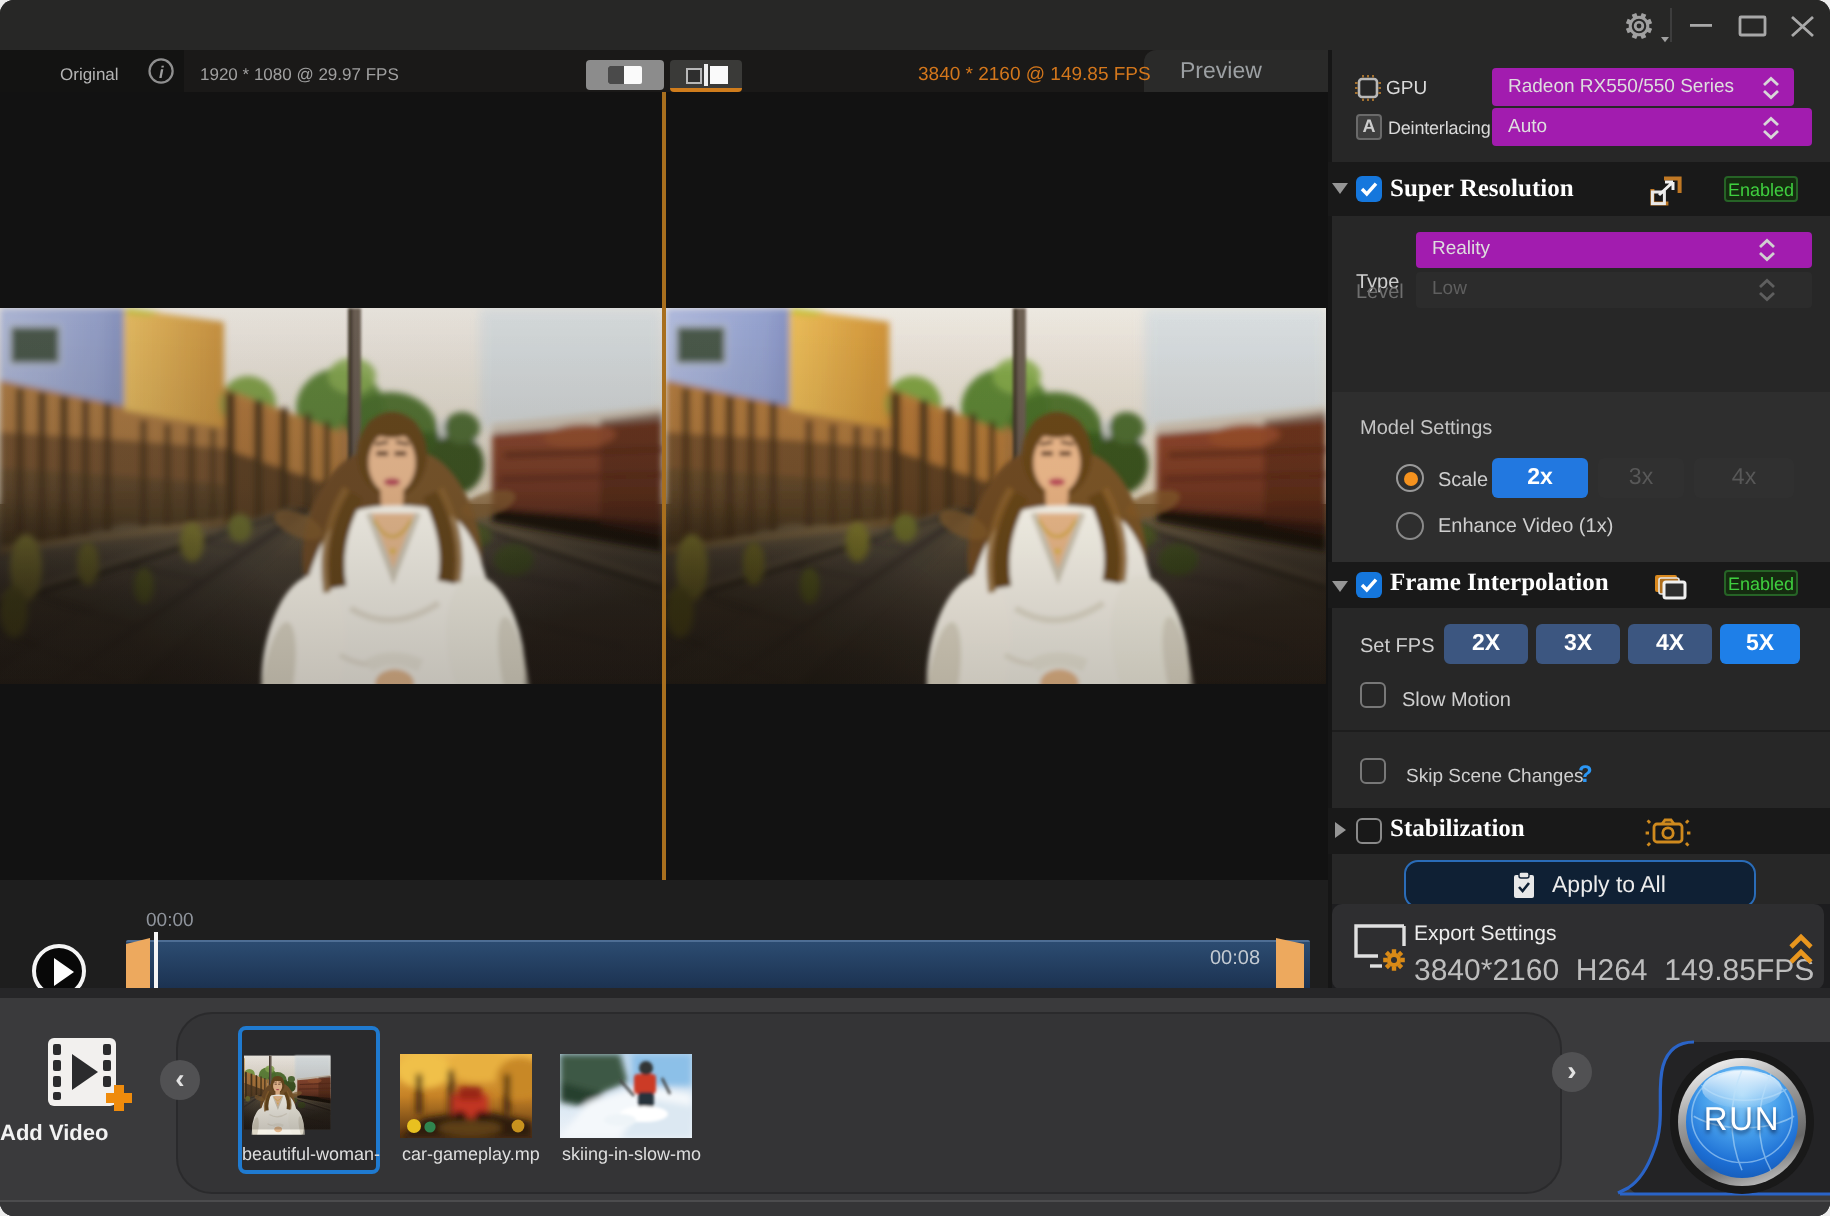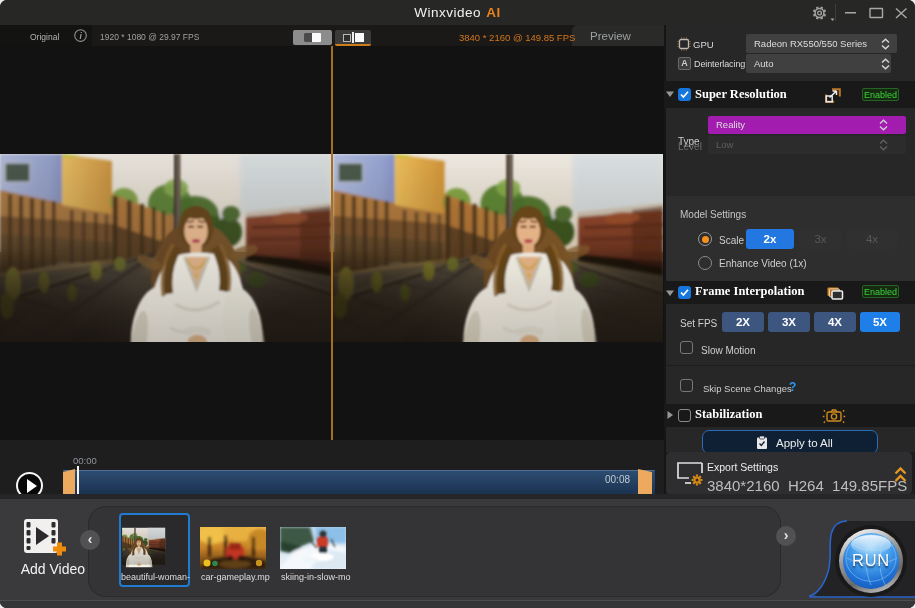--- a/index.html
+++ b/index.html
@@ -13,38 +13,37 @@
 #phead{left:0;top:25px;width:664px;height:21px;background:#1a1918;}
 #ptab{left:572px;top:25px;width:92px;height:21px;background:#2a2a29;border-radius:6px 0 0 0;}
 
 #varea{left:0;top:46px;width:664px;height:394px;background:#121212;}
 #vdiv{left:331px;top:46px;width:2px;height:394px;background:#a86f1e;}
 
 #pbar{left:0;top:440px;width:664px;height:58px;background:#1e1e1e;}
 
 #rpanel{left:664px;top:25px;width:251px;height:469px;background:#272727;border-left:2px solid #161616;}
 .sechead{position:absolute;left:664px;width:251px;background:#191919;}
-.ddrop{position:absolute;background:#404040;border-radius:2px;color:#dedede;font-size:10px;line-height:19px;padding-left:8px;}
+.ddrop{position:absolute;background:#a21caf;border-radius:2px;color:#dedede;font-size:10px;line-height:19px;padding-left:8px;}
 .blue-cb{position:absolute;width:13px;height:13px;background:#1577dd;border-radius:3px;}
 .blue-cb svg{position:absolute;left:1px;top:1px;}
 .empty-cb{position:absolute;width:13px;height:13px;background:transparent;border:1.5px solid #787878;border-radius:3px;}
 .pill{position:absolute;width:37px;height:13px;border:1px solid #266326;border-radius:2px;background:#152b10;color:#3fcf3f;font-size:9px;line-height:12px;text-align:center;}
 .bhead{position:absolute;font-size:12.5px;font-weight:700;color:#ffffff;font-family:"Liberation Serif",serif;}
 .lbl{position:absolute;font-size:10.5px;color:#cfcfcf;}
 
 #bstrip{left:0;top:494px;width:915px;height:114px;background:#3a3a3c;}
 #bband{left:0;top:494px;width:915px;height:5px;background:#262628;}
 #tray{left:88px;top:506px;width:693px;height:91px;background:#343436;border-radius:18px;box-shadow:inset 0 0 0 1px rgba(0,0,0,.18);}
 .navbtn{position:absolute;width:20px;height:20px;border-radius:50%;background:#515153;color:#e2e2e2;text-align:center;font-size:14px;line-height:18px;font-weight:700;}
 .thumbcap{position:absolute;font-size:9px;color:#dedede;white-space:nowrap;}
 </style></head>
 <body>
 <div id="app">
 <div class="abs" id="titlebar"></div>
-<div class="abs" id="title">Winxvideo<b>AI</b></div>
 <svg class="abs" style="left:810px;top:4px" width="34" height="18" viewBox="0 0 34 18">
  <g fill="none" stroke="#a0a0a0">
   <circle cx="9.5" cy="9" r="4.4" stroke-width="1.5"></circle>
   <circle cx="9.5" cy="9" r="1.9" stroke-width="1.4"></circle>
   <path d="M13.75 10.76 L15.60 11.53 M11.26 13.25 L12.03 15.10 M7.74 13.25 L6.97 15.10 M5.25 10.76 L3.40 11.53 M5.25 7.24 L3.40 6.47 M7.74 4.75 L6.97 2.90 M11.26 4.75 L12.03 2.90 M13.75 7.24 L15.60 6.47" stroke-width="2.4"></path>
  </g>
  <path d="M20.5 14.5 l4 0 l-2 2.6 z" fill="#a0a0a0"></path>
 </svg>
 <div class="abs" style="left:835px;top:4px;width:1px;height:17px;background:#3d3d3d"></div>
 <svg class="abs" style="left:840px;top:4px" width="75" height="18" viewBox="0 0 75 18">
@@ -279,21 +278,21 @@
  </g>
 </svg>
 <div class="abs lbl" style="left:693px;top:39px;color:#dadada;font-size:9.5px">GPU</div>
 <div class="abs ddrop" style="left:746px;top:34px;width:151px;height:19px;font-size:9.5px">Radeon RX550/550 Series</div>
 <svg class="abs" style="left:880px;top:38px" width="11" height="12" viewBox="0 0 11 12">
       <path d="M2 4.5 L5.5 1.2 L9 4.5 M2 7.5 L5.5 10.8 L9 7.5" stroke="#d8d8d8" stroke-width="1.4" fill="none"></path>
     </svg>
 
 <div class="abs" style="left:678px;top:57px;width:13px;height:13px;background:#3e3e3e;border:1px solid #6a6a6a;border-radius:2px;color:#cdcdcd;font-size:9px;font-weight:700;text-align:center;line-height:11px">A</div>
 <div class="abs lbl" style="left:694px;top:59px;color:#dadada;font-size:9px;letter-spacing:-.1px">Deinterlacing</div>
-<div class="abs ddrop" style="left:746px;top:54px;width:145px;height:19px;font-size:9.5px">Auto</div>
+<div class="abs ddrop" style="left:746px;top:54px;width:160px;height:19px;font-size:9.5px">Auto</div>
 <svg class="abs" style="left:880px;top:58px" width="11" height="12" viewBox="0 0 11 12">
       <path d="M2 4.5 L5.5 1.2 L9 4.5 M2 7.5 L5.5 10.8 L9 7.5" stroke="#d8d8d8" stroke-width="1.4" fill="none"></path>
     </svg>
 
 <div class="sechead" style="top:81px;height:27px"></div>
 <svg class="abs" style="left:665px;top:90px" width="10" height="8" viewBox="0 0 10 8">
       <path d="M1 1.5 L9 1.5 L5 7 Z" fill="#969696"></path>
     </svg>
 <div class="blue-cb" style="left:678px;top:88px">
       <svg width="11" height="11" viewBox="0 0 11 11">
@@ -415,21 +414,21 @@
         <rect x="4.5" y="28" width="4" height="4" rx="1"></rect>
   <rect x="29.5" y="4" width="4" height="5.5" rx="1"></rect>
         <rect x="29.5" y="12" width="4" height="5.5" rx="1"></rect>
         <rect x="29.5" y="20" width="4" height="5.5" rx="1"></rect>
   <path d="M14 9 L27 18 L14 27 Z"></path>
  </g>
  <g stroke="#ef8b0c" stroke-width="5">
         <path d="M31 31 h13 M37.5 24.5 v13"></path>
       </g>
 </svg>
-<div class="abs" style="left:0px;top:561px;width:85px;text-align:right;font-size:14px;font-weight:400;color:#f2f2f2">Add Video</div>
+<div class="abs" style="left:0px;top:561px;width:85px;text-align:left;font-size:11px;font-weight:700;color:#f2f2f2">Add Video</div>
 <div class="abs navbtn" style="left:80px;top:530px">‹</div>
 <div class="abs navbtn" style="left:776px;top:526px">›</div>
 
 <div class="abs" style="left:119px;top:513px;width:71px;height:74px;border:2px solid #1f7ad0;border-radius:4px;background:#2a2a2c"></div>
 <svg class="abs" style="left:122px;top:527px" width="65" height="42" viewBox="75 6 225 146" preserveAspectRatio="xMidYMid slice">
       <use href="#scene"></use>
     </svg>
 <div class="abs thumbcap" style="left:121px;top:572px;width:68px;text-align:center">beautiful-woman-</div>
 <svg class="abs" style="left:200px;top:527px" width="66" height="42" viewBox="0 0 66 42">
  <defs>

